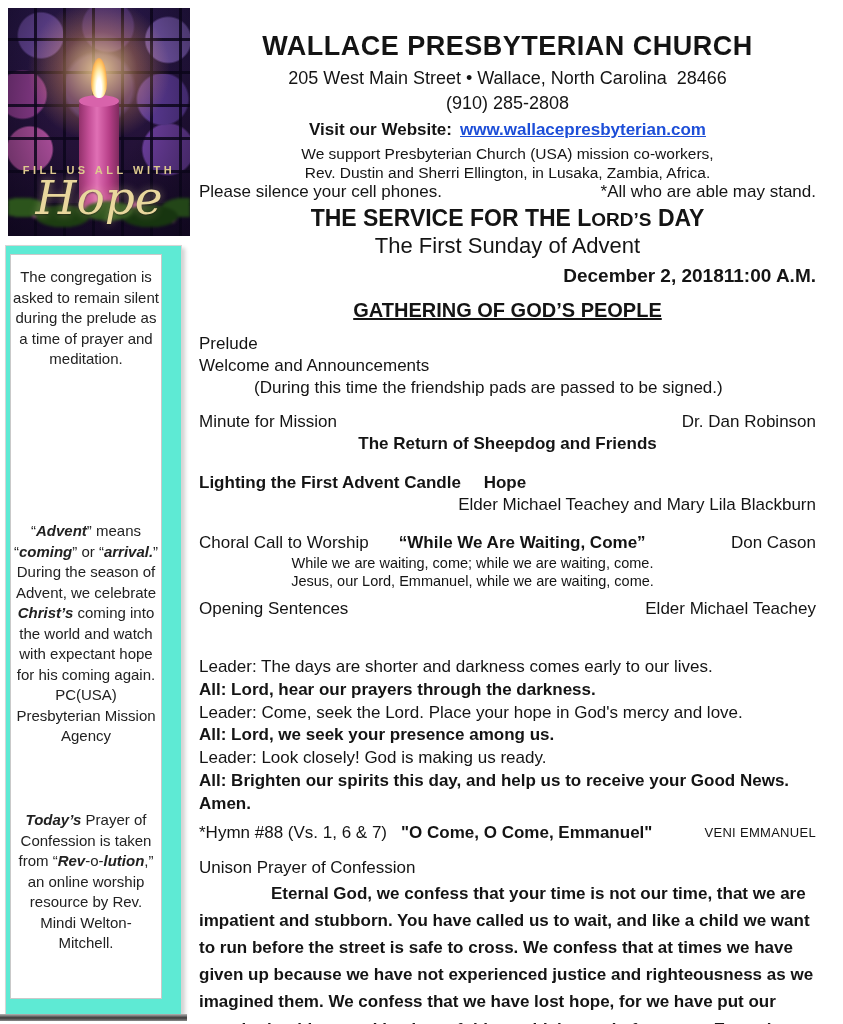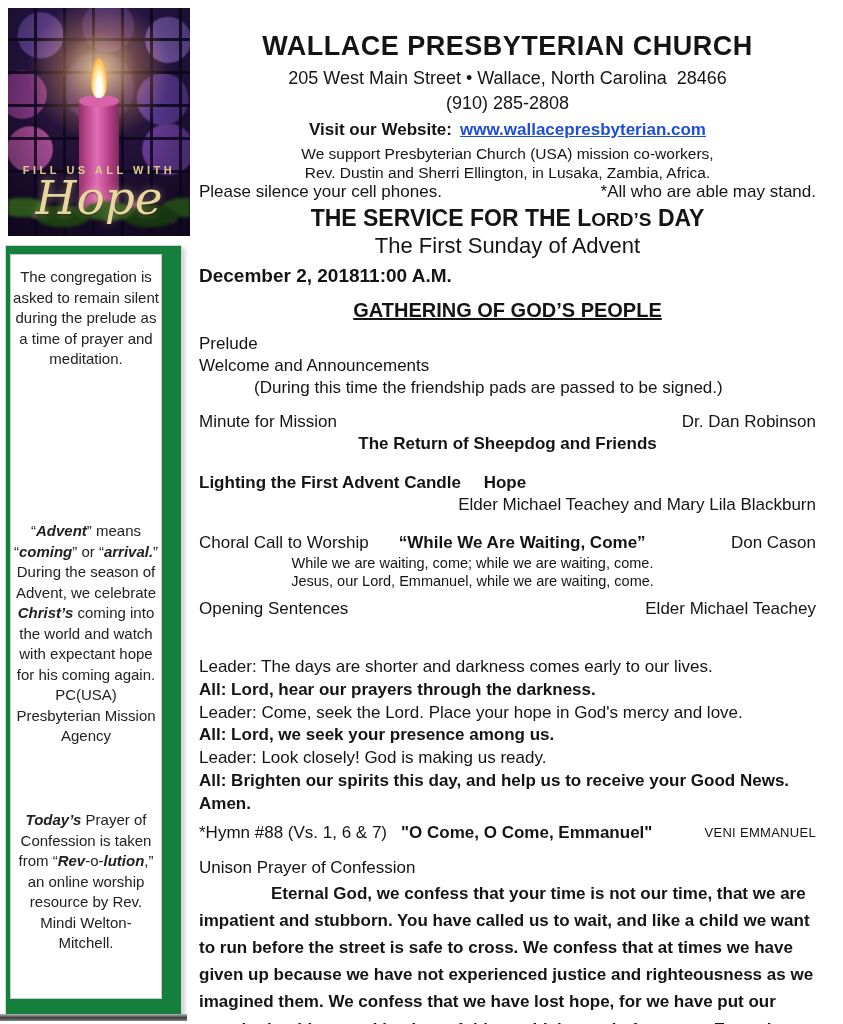--- a/index.html
+++ b/index.html
@@ -54,21 +54,21 @@
       radial-gradient(circle 4px at 70% 42%, #a8408c 0 100%, transparent 100%),
       radial-gradient(circle 5px at 90% 65%, #d060ae 0 100%, transparent 100%); }
   .fill-text { position:absolute; left:0; width:100%; top:156px; text-align:center;
     color:#ddc98e; font-size:11px; letter-spacing:3.5px; font-weight:bold; }
   .hope-text { position:absolute; left:0; width:100%; top:166px; text-align:center;
     color:#e9d79d; font-family:"DejaVu Serif", serif; font-style:italic; font-size:47px; line-height:1;
     text-shadow:0 0 8px rgba(255,235,170,.45), 0 1px 2px rgba(0,0,0,.6); }
 
   
   .side-panel { position:absolute; left:5px; top:245px; width:177px; height:770px;
-    background:#15803d; border:1px solid #d5d5d5; box-shadow:3px 3px 4px rgba(0,0,0,.18); }
+    background:#5eead4; border:1px solid #d5d5d5; box-shadow:3px 3px 4px rgba(0,0,0,.18); }
   .side-inner { position:absolute; left:4px; top:8px; width:152px; height:745px; border:1px solid #c9c9c9; background:#fff; }
   .note { position:absolute; left:2px; right:2px; text-align:center; font-size:15px; line-height:20.5px; color:#222; white-space:pre-line; }
   .note1 { top:12px; } .note2 { top:266px; } .note3 { top:555px; }
   .bi { font-weight:bold; font-style:italic; }
   .panel-bottom { position:absolute; left:0; top:1014px; width:187px; height:7px;
     background:linear-gradient(180deg,#b5b5b5,#3a3a3a 55%,#8a8a8a); }
 
   
   .main { position:absolute; left:199px; top:0; width:617px; padding-top:30px; }
   .center { text-align:center; }
@@ -77,21 +77,21 @@
   .addr { font-size:18px; line-height:22px; margin-top:5px; }
   .phone { font-size:18px; line-height:22px; margin-top:3px; }
   .website { font-size:17px; font-weight:bold; line-height:21px; margin-top:5px; }
   .site-link { color:#1d4ed8; text-decoration:underline; cursor:pointer; margin-left:8px; }
   .mission { font-size:15.5px; line-height:19px; }
   .mission.m1 { margin-top:4px; }
   .notes-row { display:flex; justify-content:space-between; font-size:17px; line-height:20px; margin-top:0; }
   .service-title { font-size:23px; font-weight:bold; line-height:26px; margin-top:3px; }
   .service-title .sc { font-size:19px; }
   .service-sub { font-size:22px; line-height:26px; }
-  .date-row { display:flex; justify-content:flex-start; font-size:19px; font-weight:bold; line-height:22px; margin-top:6px; }
+  .date-row { display:flex; justify-content:flex-end; font-size:19px; font-weight:bold; line-height:22px; margin-top:6px; }
   .gathering { font-size:20px; font-weight:bold; text-decoration:underline; line-height:24px; margin-top:11px; }
   .item { font-size:17px; line-height:22px; }
   .prelude { margin-top:11px; }
   .welcome-note { padding-left:55px; }
   .row { display:flex; justify-content:space-between; font-size:17px; line-height:22px; }
   .minute-row { margin-top:12px; }
   .minute-title { font-weight:bold; }
   .candle-line { font-size:17px; font-weight:bold; line-height:22px; margin-top:17px; }
   .candle-line .hope-word { margin-left:18px; }
   .choral-row { display:flex; font-size:17px; line-height:22px; margin-top:16px; align-items:baseline; }

